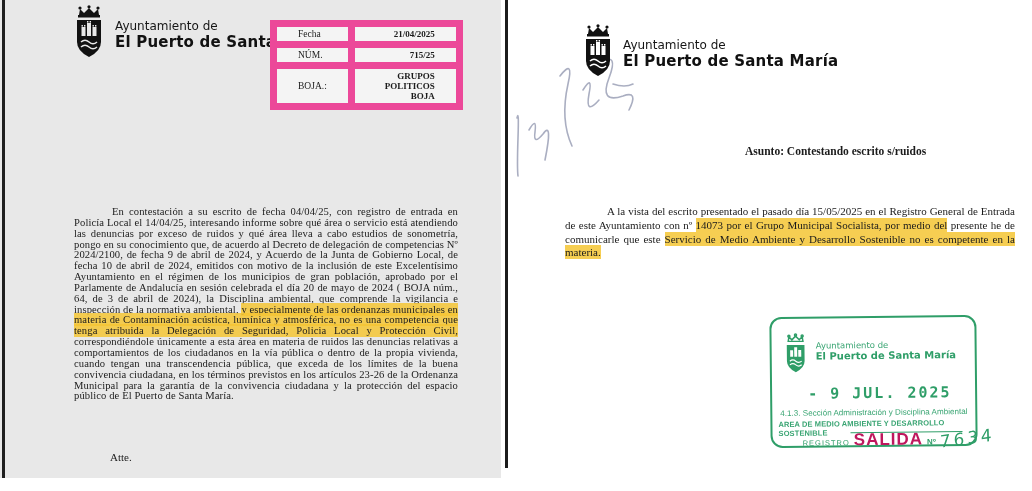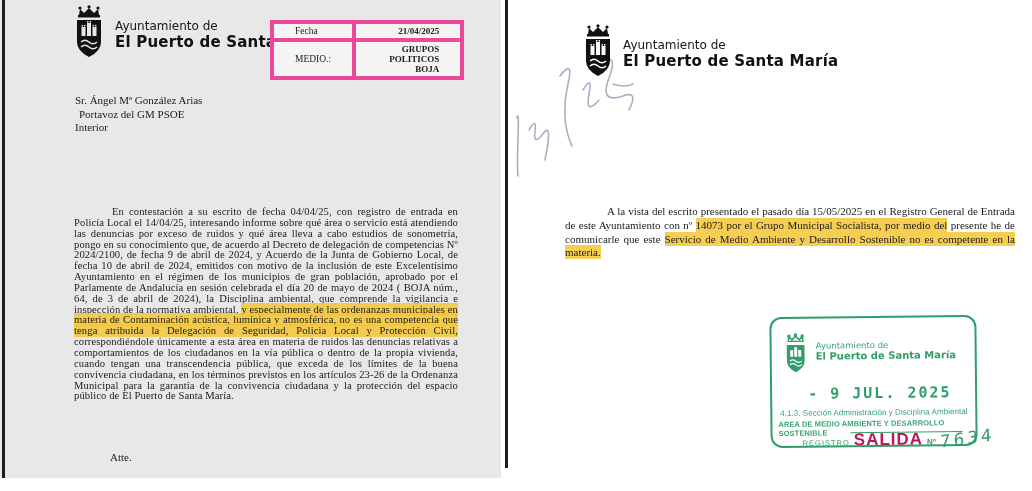--- a/index.html
+++ b/index.html
@@ -8,21 +8,21 @@
   .abs { position:absolute; }
 
   
   .page-left { left:0; top:0; width:501px; height:478px; background:#e8e8e8; }
   .page-left-edge { left:2px; top:0; width:3px; height:478px; background:#1f1f1f; }
 
   .org-name .l1 { font-family:"DejaVu Sans", sans-serif; font-size:12px; color:#161616; }
   .org-name .l2 { font-family:"DejaVu Sans", sans-serif; font-size:15px; font-weight:bold; color:#111; letter-spacing:.2px; }
 
   table.meta { border-collapse:collapse; background:#f4f4f4; }
-  table.meta td { border:4px solid #ec4899; font-size:9px; padding:2px 21px; }
+  table.meta td { border:7px solid #ec4899; font-size:9px; padding:2px 21px; }
   table.meta td.lbl { width:58px; font-size:9.5px; }
   table.meta td.val { width:108px; text-align:right; font-weight:bold; }
   table.meta td.val.plain { font-weight:bold; line-height:10px; }
 
   .recipient { font-size:11px; line-height:13.5px; }
 
   .body-left { width:384px; font-size:10.6px; line-height:10.85px; text-align:justify;
                text-indent:38px; letter-spacing:.1px; }
   mark.hl { background:rgba(245,198,52,.85); color:inherit; padding:1px 0; }
 
@@ -89,31 +89,30 @@
     <div class="l2">El Puerto de Santa María</div>
   </div>
 
   <table class="meta abs" style="left:270px; top:20px;">
     <tbody>
         <tr>
       <td class="lbl">Fecha</td>
       <td class="val">21/04/2025</td>
     </tr>
     <tr>
-      <td class="lbl">MEDIO.:</td>
+      <td class="lbl">NÚM.</td>
+      <td class="val">715/25</td>
+    </tr>
+    <tr>
+      <td class="lbl">BOJA.:</td>
       <td class="val plain">GRUPOS POLITICOS BOJA</td>
     </tr>
   </tbody>
     </table>
 
-  <div class="abs recipient" style="left:75px; top:94px;">
-    <div>Sr. Ángel Mª González Arias</div>
-    <div style="padding-left:4px;">Portavoz del GM PSOE</div>
-    <div>Interior</div>
-  </div>
 
   <p class="abs body-left" style="left:74px; top:207px;"><span>En contestación a su escrito de fecha 04/04/25, con registro de entrada en Policía Local el 14/04/25, interesando informe sobre qué área o servicio está atendiendo las denuncias por exceso de ruidos y qué área lleva a cabo estudios de sonometría, pongo en su conocimiento que, de acuerdo al Decreto de delegación de competencias Nº 2024/2100, de fecha 9 de abril de 2024, y Acuerdo de la Junta de Gobierno Local, de fecha 10 de abril de 2024, emitidos con motivo de la inclusión de este Excelentísimo Ayuntamiento en el régimen de los municipios de gran población, aprobado por el Parlamente de Andalucía en sesión celebrada el día 20 de mayo de 2024 ( BOJA núm., 64, de 3 de abril de 2024), la Disciplina ambiental, que comprende la vigilancia e inspección de la normativa ambiental,  </span><mark class="hl">y especialmente de las ordenanzas municipales en materia de Contaminación acústica, lumínica y atmosférica, no es una competencia que tenga atribuida la Delegación de Seguridad, Policia Local y Protección Civil,</mark><span> correspondiéndole únicamente a esta área en materia de ruidos las denuncias relativas a comportamientos de los ciudadanos en la vía pública o dentro de la propia vivienda, cuando tengan una transcendencia pública, que exceda de los límites de la buena convivencia ciudadana, en los términos previstos en los artículos 23-26 de la Ordenanza Municipal para la garantía de la convivencia ciudadana y la protección del espacio público de El Puerto de Santa María.</span></p>
 
   <div class="abs closing" style="left:110px; top:451px;">Atte.</div>
 </div>
 
 <div class="abs page-right">
   <div class="abs page-right-edge" style="left:0;"></div>
 
   <div class="abs" style="left:0; top:48px;">
@@ -150,20 +149,21 @@
       </g>
       <path d="M11 37 q4 -3.5 8 0 t8 0" stroke="#ffffff" stroke-width="1.6" fill="none"></path>
       <path d="M11 42 q4 -3.5 8 0 t8 0" stroke="#ffffff" stroke-width="1.6" fill="none"></path>
     </svg>
   </div>
   <div class="abs org-name" style="left:118px; top:38px;">
     <div class="l1">Ayuntamiento de</div>
     <div class="l2">El Puerto de Santa María</div>
   </div>
 
+  <div class="abs subject" style="left:240px; top:145px;">Asunto: Contestando escrito s/ruidos</div>
 
   <p class="abs body-right" style="left:60px; top:205px;"><span>A la vista del escrito presentado el pasado día 15/05/2025 en el Registro General de Entrada de este Ayuntamiento con nº </span><mark class="hl">14073 por el Grupo Municipal Socialista, por medio del</mark><span> presente he de comunicarle que este </span><mark class="hl">Servicio de Medio Ambiente y Desarrollo Sostenible no es competente en la materia.</mark></p>
 </div>
 
 <div class="abs stamp">
   <div class="abs" style="left:10px; top:14px;">
     <svg width="28" height="42" viewBox="0 0 38 56">
       <g stroke="#2f9e68" fill="none" stroke-width="2">
         <circle cx="10" cy="4" r="1.4"></circle>
           <circle cx="19" cy="2.6" r="1.4"></circle>

